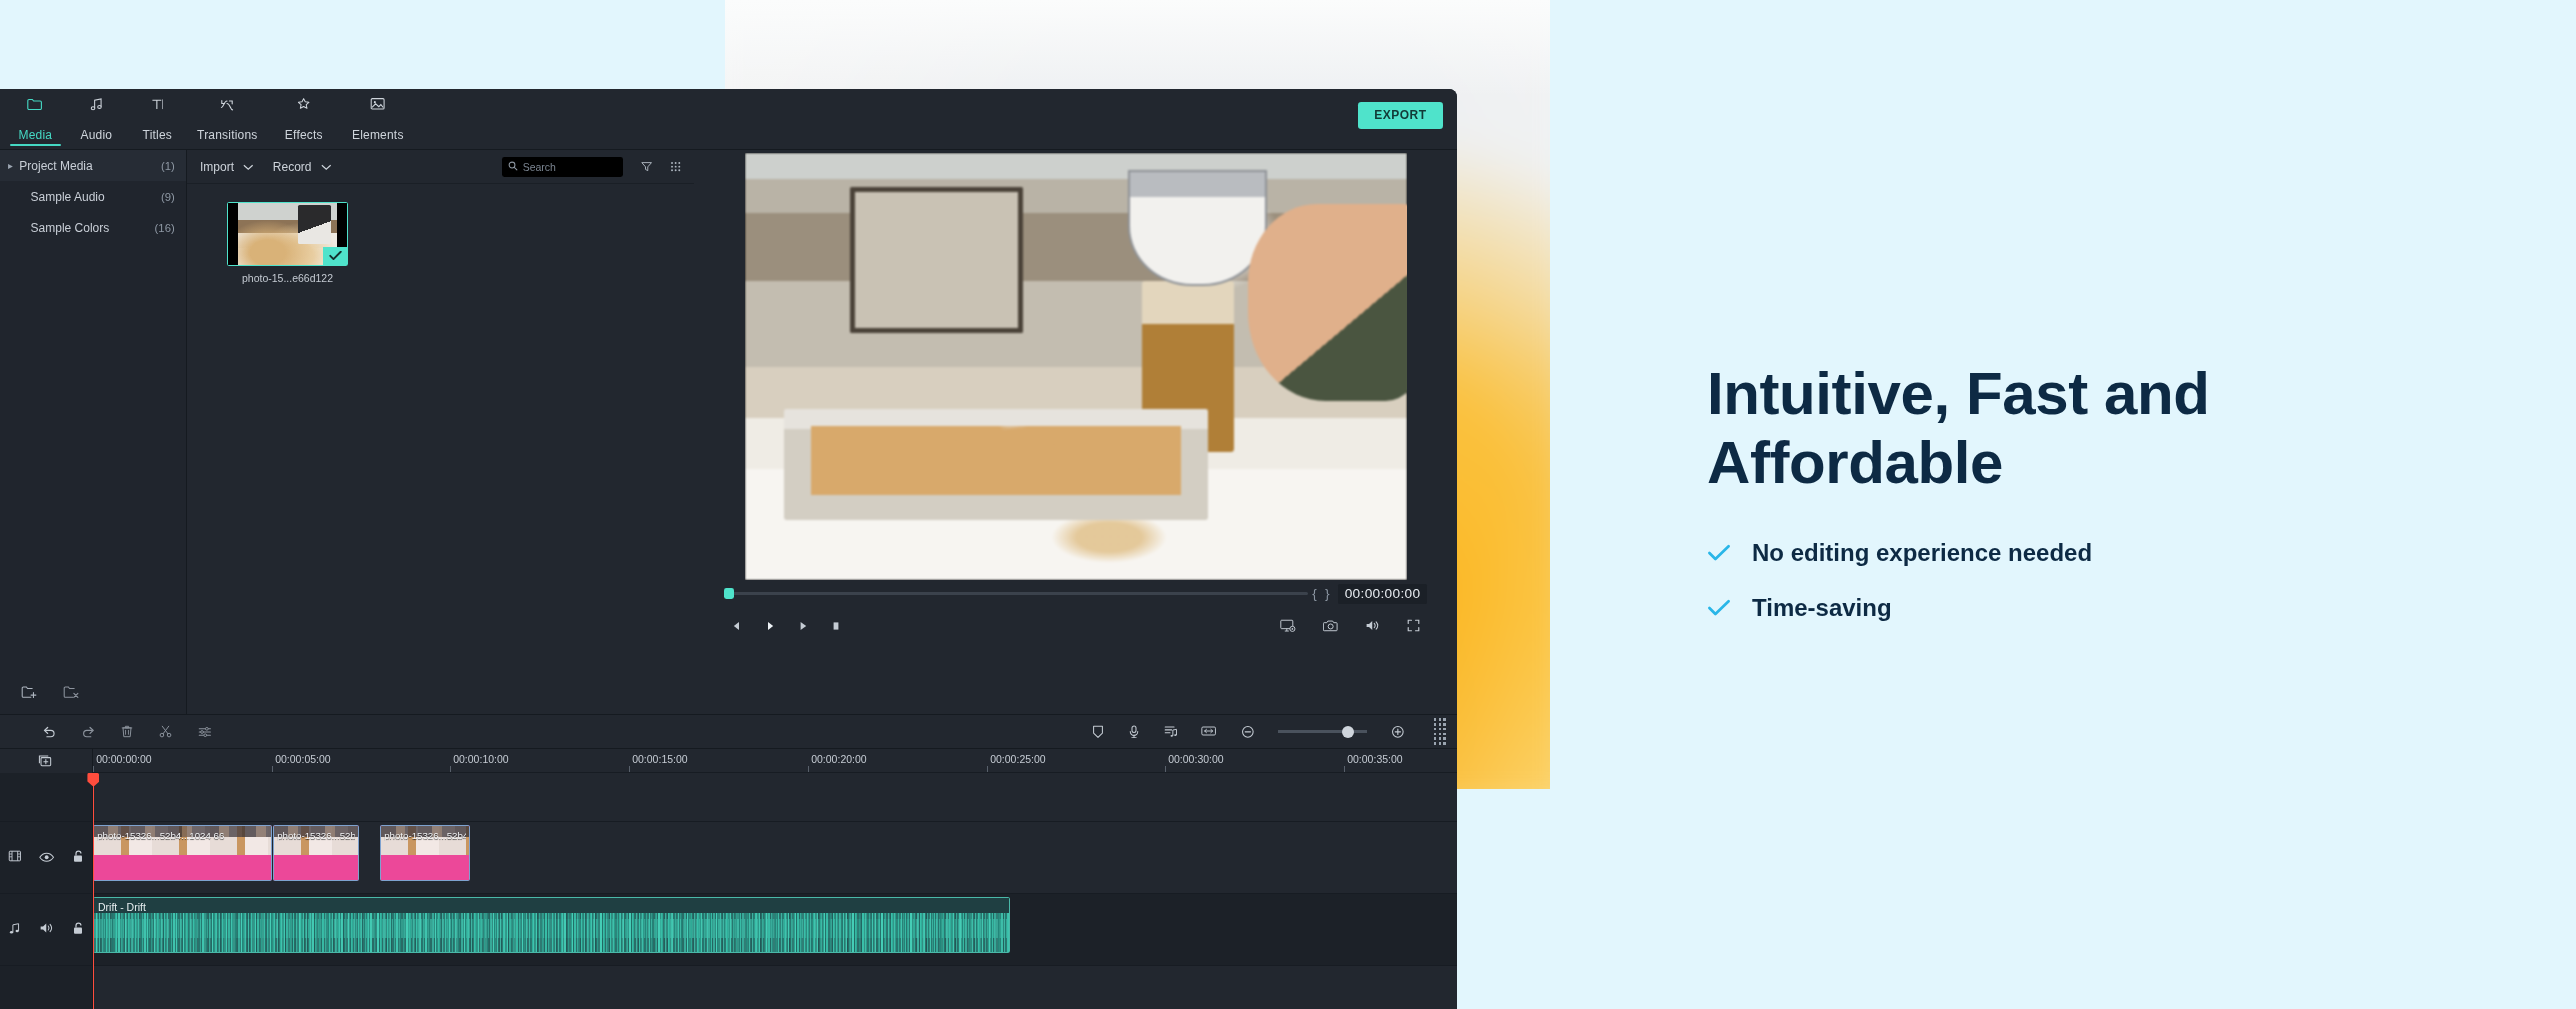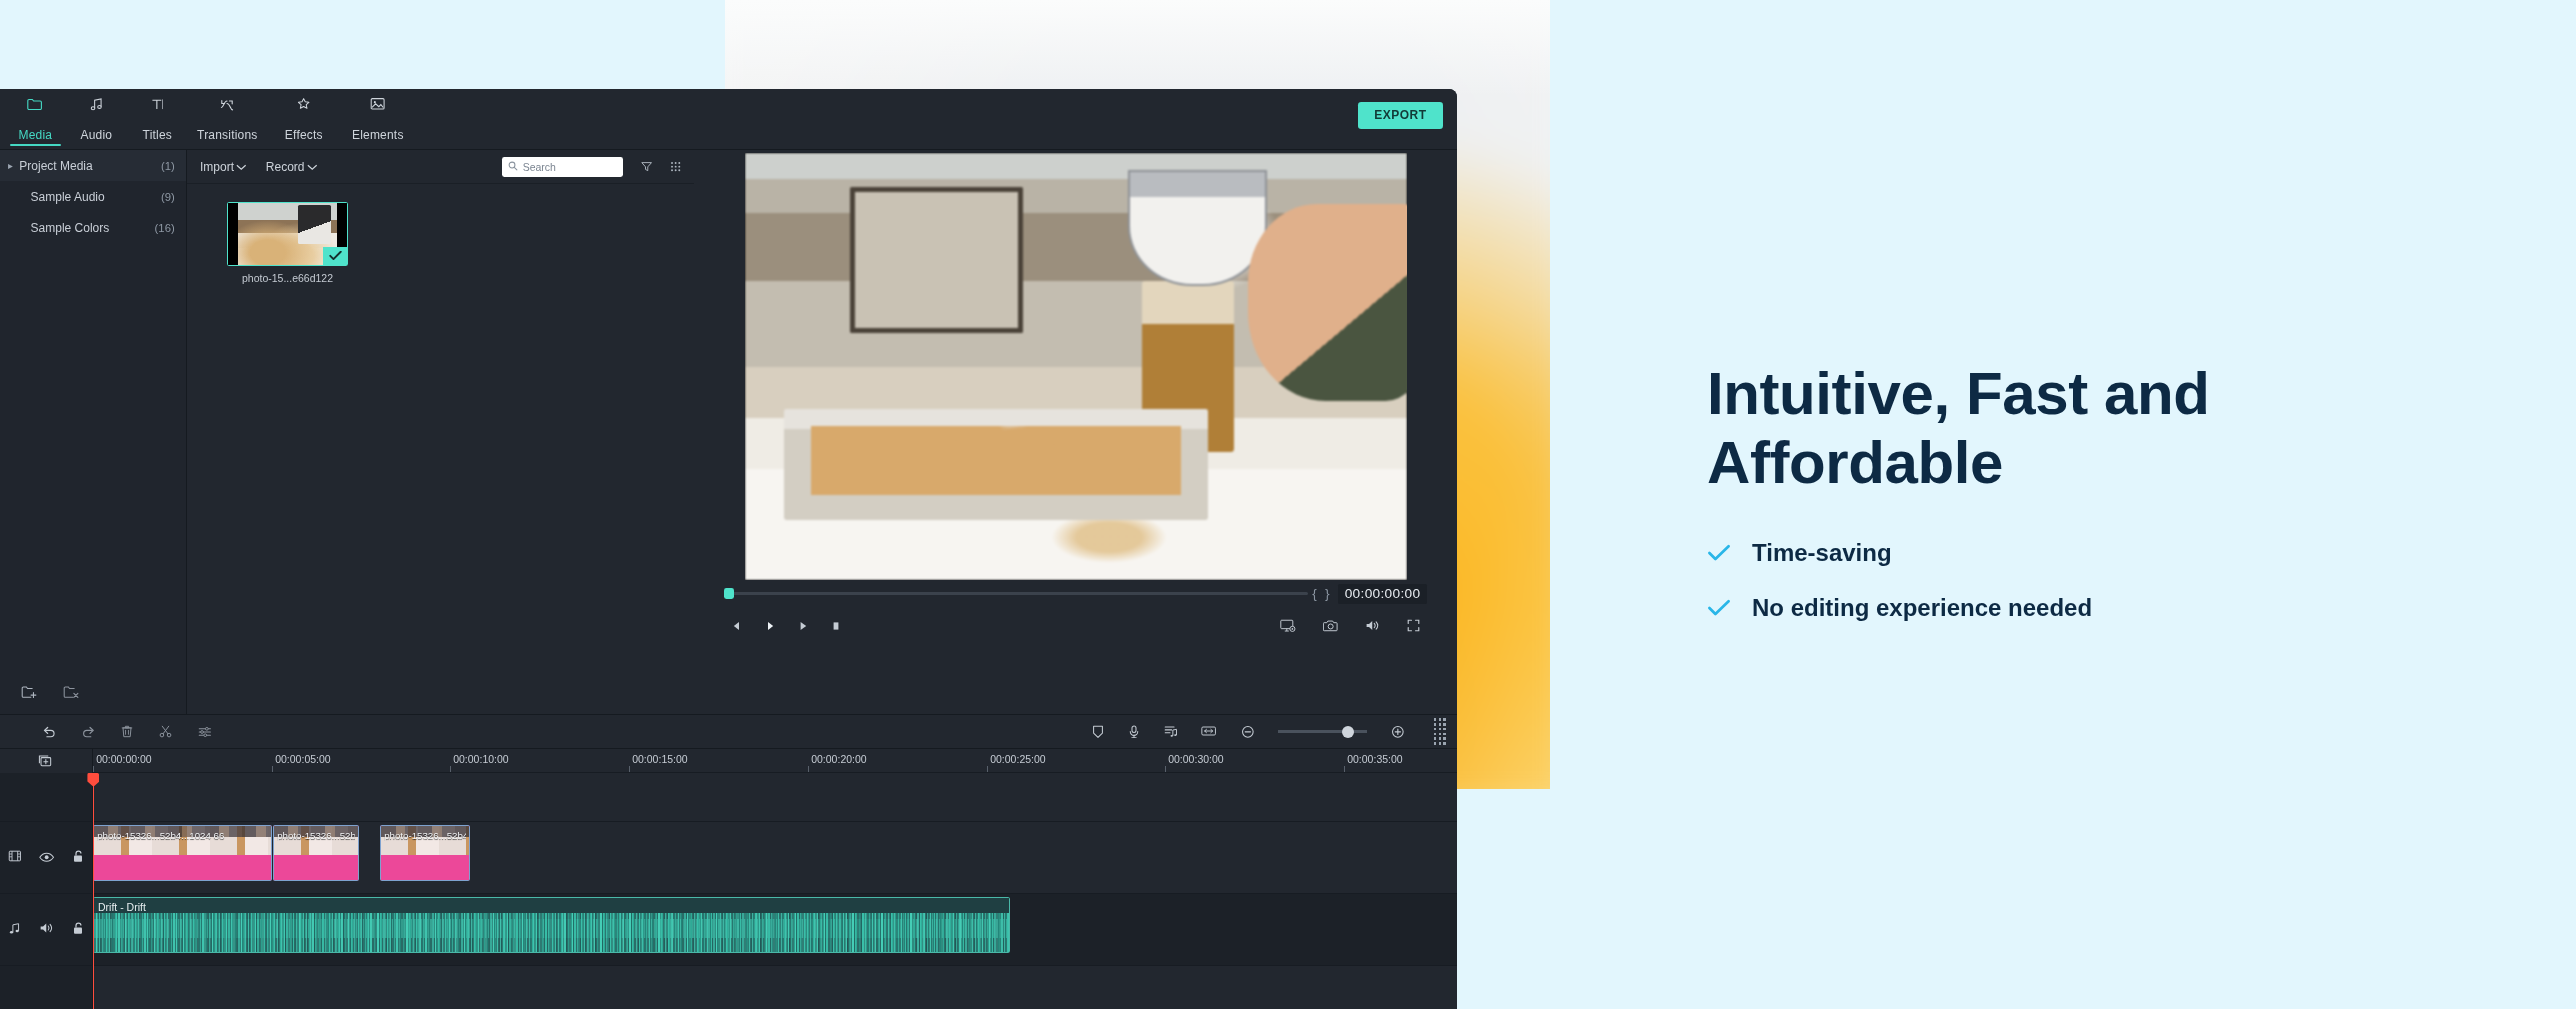--- a/index.html
+++ b/index.html
@@ -106,23 +106,23 @@
     position:absolute; left:0; bottom:11.3px; width:100%;
     display:flex; gap:24px; padding-left:21px;
   }
 
   
   .browser { flex:1; background:#22272f; position:relative; }
   .browser-bar {
     height:34px; border-bottom:0.8px solid #1a1f26;
     display:flex; align-items:center; padding:0 13px; gap:4.8px;
   }
-  .dd { display:flex; align-items:center; gap:2px; font-size:12px; color:#cdd3da; cursor:pointer; margin-right:14.5px; }
+  .dd { display:flex; align-items:center; gap:9px; font-size:12px; color:#cdd3da; cursor:pointer; margin-right:14.5px; }
   .searchbox {
-    margin-left:auto; width:121px; height:20px; background:#ffffff; border-radius:2.4px;
+    margin-left:auto; width:121px; height:20px; background:#000000; border-radius:2.4px;
     display:flex; align-items:center; gap:4.8px; padding:0 6.4px; cursor:text;
   }
   .searchbox .ph { font-size:10.5px; color:#7b8591; }
   .bar-ico { margin-left:13px; cursor:pointer; display:flex; }
 
   .grid { padding:17.7px 0 0 40px; display:flex; flex-wrap:wrap; gap:21px; }
   .media-card { width:121px; cursor:pointer; }
   .media-thumb {
     width:121px; height:64px; border:1.6px solid #4fe3cb; border-radius:1.6px;
     position:relative; overflow:hidden; background:#000;
@@ -828,25 +828,25 @@
 
 <div class="promo">
   <h1>Intuitive, Fast and Affordable</h1>
 
   <div class="feat">
     <span class="ck">
       <svg width="24" height="19.3" viewBox="0 0 30 24">
           <path d="M3 12.5l7.5 7.5L27 4" fill="none" stroke="#29b6e8" stroke-width="3.4" stroke-linecap="round" stroke-linejoin="round"></path>
         </svg>
     </span>
-    <span class="ftxt">Time-saving</span>
+    <span class="ftxt">No editing experience needed</span>
   </div>
 
   <div class="feat">
     <span class="ck">
       <svg width="24" height="19.3" viewBox="0 0 30 24">
           <path d="M3 12.5l7.5 7.5L27 4" fill="none" stroke="#29b6e8" stroke-width="3.4" stroke-linecap="round" stroke-linejoin="round"></path>
         </svg>
     </span>
-    <span class="ftxt">No editing experience needed</span>
+    <span class="ftxt">Time-saving</span>
   </div>
 </div>
 
 
 </body></html>

